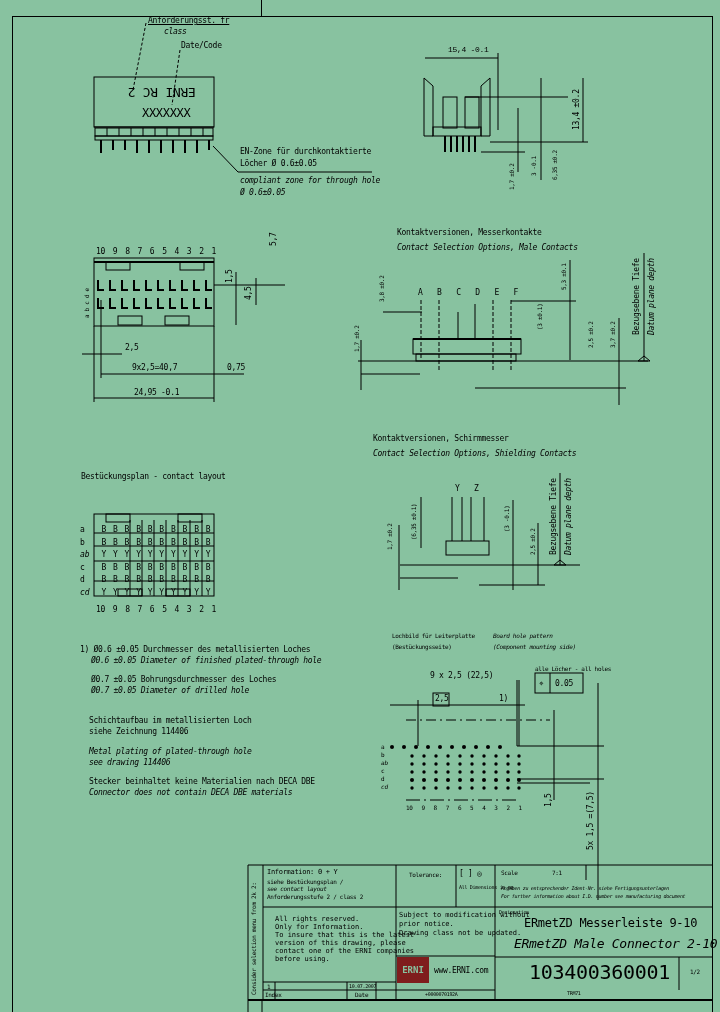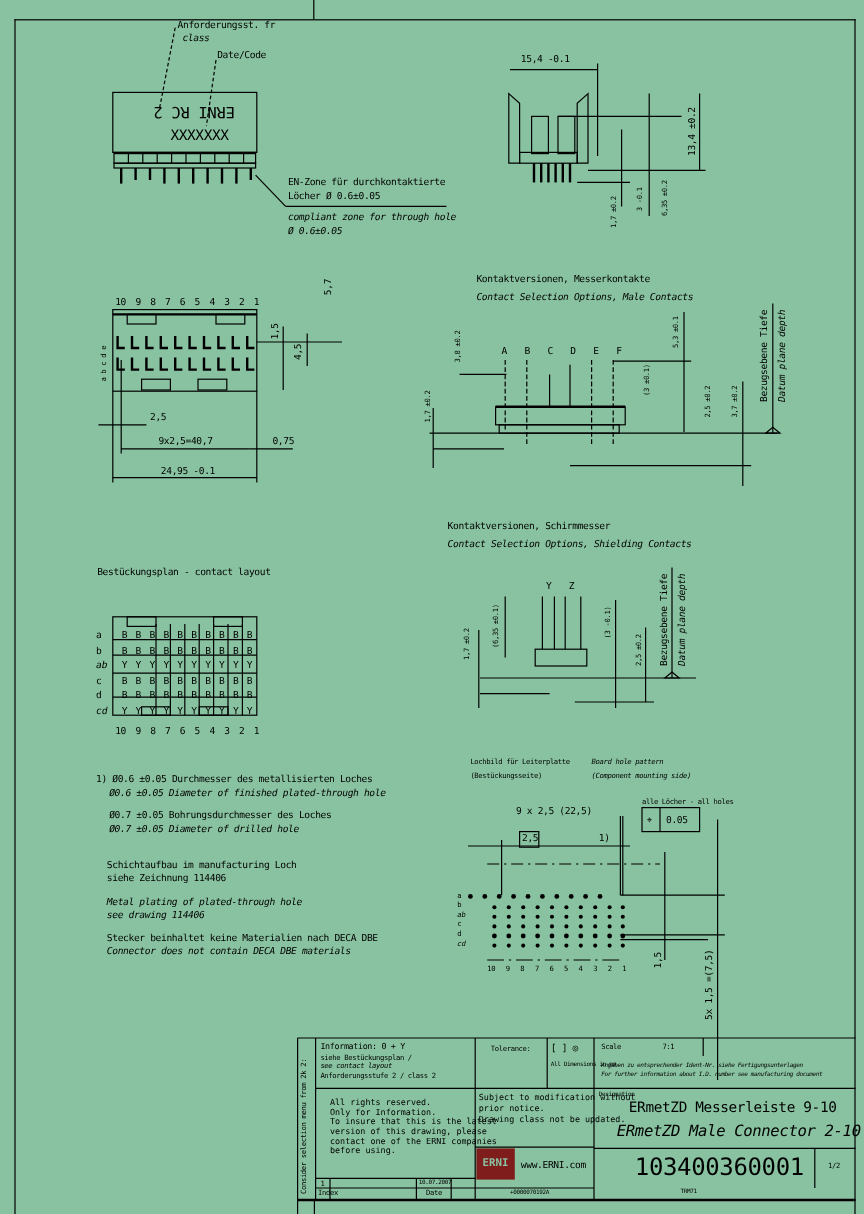--- a/index.html
+++ b/index.html
@@ -4,21 +4,21 @@
 <style>
   html,body{margin:0;padding:0;}
   body{width:720px;height:1012px;background:#88c2a0;position:relative;overflow:hidden;font-family:"DejaVu Sans Mono","Liberation Mono",monospace;color:#000;}
   .abs{position:absolute;}
   .frame{position:absolute;left:12px;top:16px;width:701px;height:996px;border:1px solid #000;box-sizing:border-box;border-bottom:none;}
   .topsep{position:absolute;left:261px;top:0;width:1px;height:16px;background:#000;}
   .t{position:absolute;font-size:10px;line-height:11px;white-space:nowrap;letter-spacing:-0.3px;}
   .ti{font-style:italic;}
   .sm{font-size:8px;line-height:9px;}
   .xs{font-size:6px;line-height:7px;}
-  .u{}
+  .u{text-decoration:underline;}
   .vert{transform:rotate(-90deg);transform-origin:left top;}
   svg{position:absolute;left:0;top:0;}
   .logo{position:absolute;background:#7f1d1d;color:#88c2a0;font-size:9px;font-weight:bold;text-align:center;}
 </style>
 </head>
 <body>
 
 <div class="topsep"></div>
 <div class="frame"></div>
 
@@ -245,30 +245,30 @@
       <circle cx="460" cy="788" r="1.7"></circle>
       <circle cx="472" cy="788" r="1.7"></circle>
       <circle cx="484" cy="788" r="1.7"></circle>
       <circle cx="496" cy="788" r="1.7"></circle>
       <circle cx="508" cy="788" r="1.7"></circle>
       <circle cx="519" cy="788" r="1.7"></circle>
   </g>
 </svg>
 
 <span class="t sm u" style="left:148px;top:16px;">Anforderungsst. fr</span>
-<span class="t sm ti" style="left:152px;top:27px;">class</span>
+<span class="t sm ti" style="left:164px;top:27px;">class</span>
 <span class="t sm" style="left:181px;top:41px;">Date/Code</span>
 <div class="t" style="left:128px;top:85px;font-size:13px;line-height:14px;transform:rotate(180deg);">ERNI RC 2</div>
 <span class="t" style="left:142px;top:108px;font-size:12px;">XXXXXXX</span>
 <span class="t sm" style="left:240px;top:147px;">EN-Zone für durchkontaktierte</span>
 <span class="t sm" style="left:240px;top:159px;">Löcher Ø 0.6±0.05</span>
 <span class="t sm ti" style="left:240px;top:176px;">compliant zone for through hole</span>
 <span class="t sm ti" style="left:240px;top:188px;">Ø 0.6±0.05</span>
 
-<span class="t sm" style="left:434px;top:45px;">15,4 -0.1</span>
+<span class="t sm" style="left:448px;top:45px;font-family:Liberation Mono, monospace;">15,4 -0.1</span>
 <span class="t sm vert" style="left:572px;top:130px;">13,4 ±0.2</span>
 <span class="t xs vert" style="left:508px;top:190px;">1,7 ±0.2</span>
 <span class="t xs vert" style="left:530px;top:176px;">3 -0.1</span>
 <span class="t xs vert" style="left:551px;top:180px;">6,35 ±0.2</span>
 
 <div class="abs" style="left:96px;top:247px;width:120px;display:flex;justify-content:space-between;">
   <span class="t sm" style="position:static;">10</span>
   <span class="t sm" style="position:static;">9</span>
   <span class="t sm" style="position:static;">8</span>
   <span class="t sm" style="position:static;">7</span>
@@ -411,21 +411,21 @@
   <span class="t sm" style="position:static;">4</span>
   <span class="t sm" style="position:static;">3</span>
   <span class="t sm" style="position:static;">2</span>
   <span class="t sm" style="position:static;">1</span>
 </div>
 
 <span class="t sm" style="left:80px;top:645px;">1) Ø0.6 ±0.05 Durchmesser des metallisierten Loches</span>
 <span class="t sm ti" style="left:91px;top:656px;">Ø0.6 ±0.05 Diameter of finished plated-through hole</span>
 <span class="t sm" style="left:91px;top:675px;">Ø0.7 ±0.05 Bohrungsdurchmesser des Loches</span>
 <span class="t sm ti" style="left:91px;top:686px;">Ø0.7 ±0.05 Diameter of drilled hole</span>
-<span class="t sm" style="left:89px;top:716px;">Schichtaufbau im manufacturing Loch</span>
+<span class="t sm" style="left:89px;top:716px;">Schichtaufbau im metallisierten Loch</span>
 <span class="t sm" style="left:89px;top:727px;">siehe Zeichnung 114406</span>
 <span class="t sm ti" style="left:89px;top:747px;">Metal plating of plated-through hole</span>
 <span class="t sm ti" style="left:89px;top:758px;">see drawing 114406</span>
 <span class="t sm" style="left:89px;top:777px;">Stecker beinhaltet keine Materialien nach DECA DBE</span>
 <span class="t sm ti" style="left:89px;top:788px;">Connector does not contain DECA DBE materials</span>
 
 <span class="t xs" style="left:392px;top:632px;">Lochbild für Leiterplatte</span>
 <span class="t xs" style="left:392px;top:643px;">(Bestückungsseite)</span>
 <span class="t xs ti" style="left:493px;top:632px;">Board hole pattern</span>
 <span class="t xs ti" style="left:493px;top:643px;">(Component mounting side)</span>

